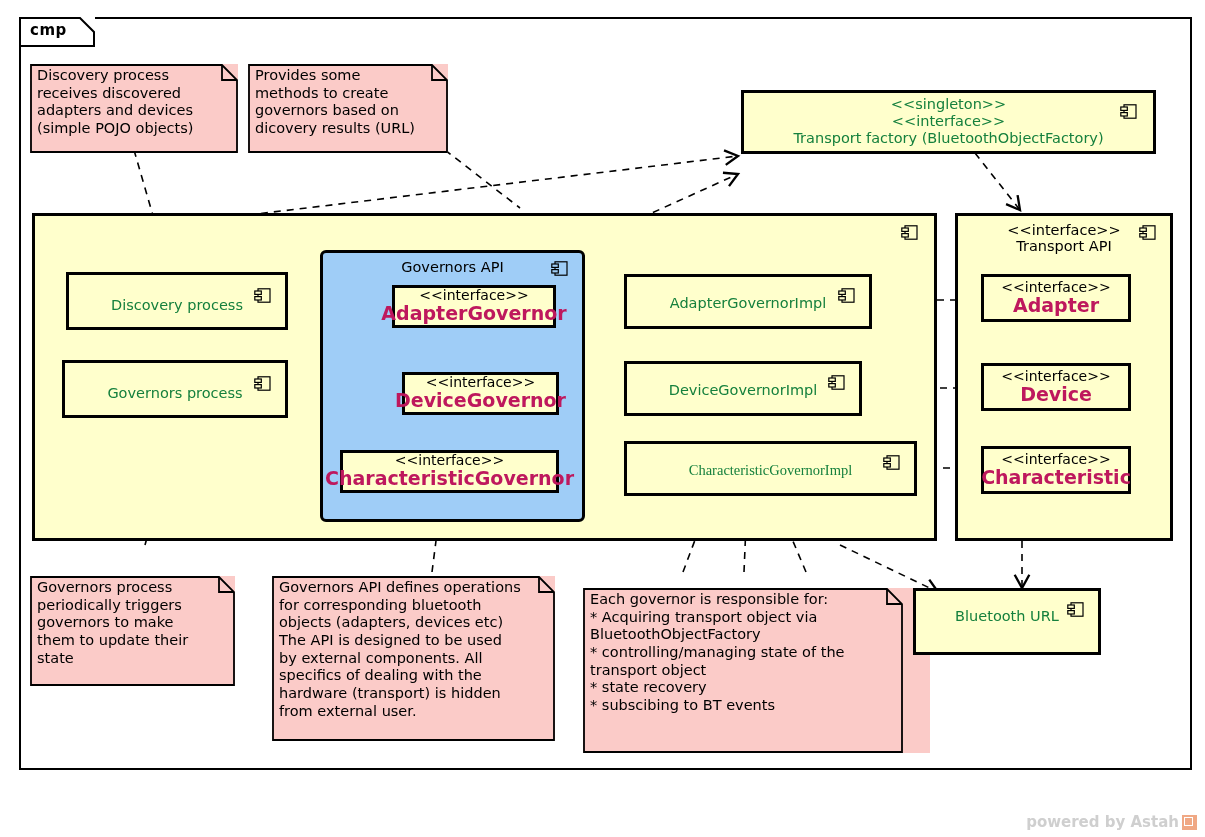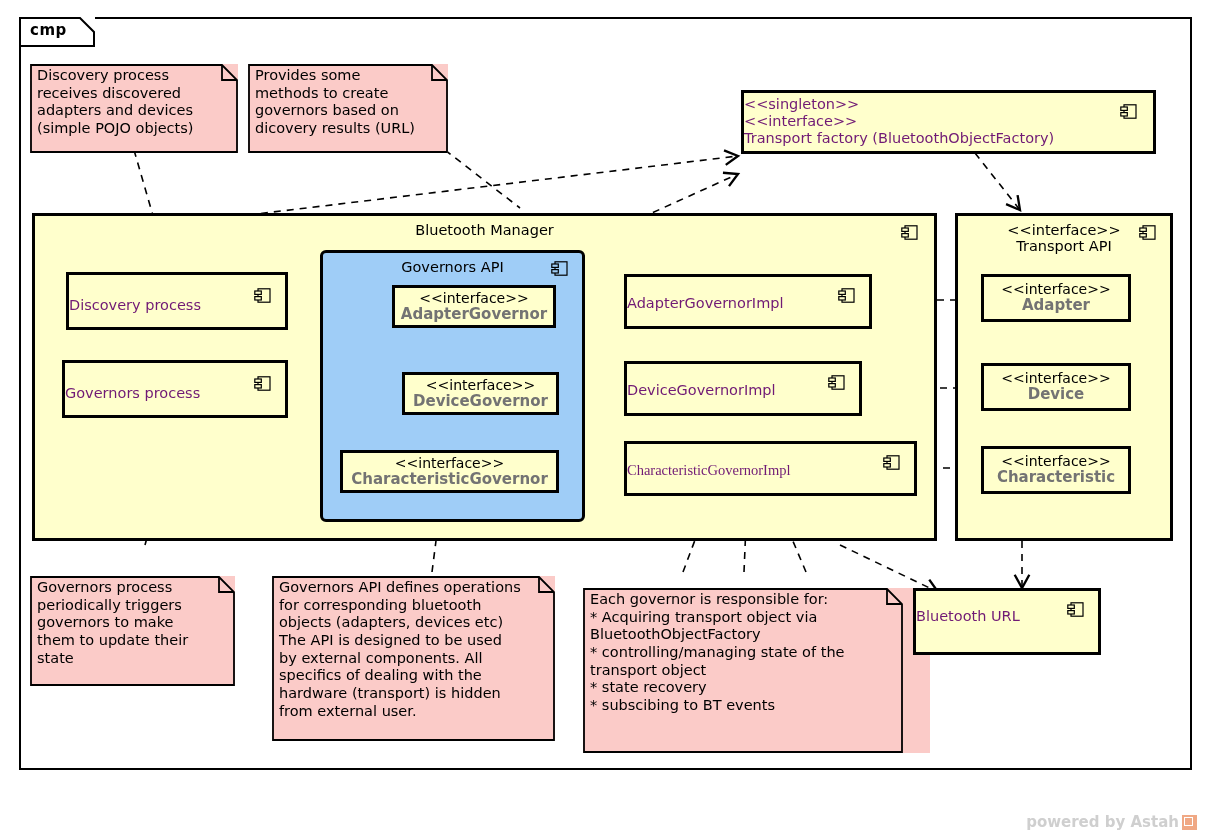--- a/index.html
+++ b/index.html
@@ -56,43 +56,44 @@
     top: 6px;
     text-align: center;
     font-size: 14.5px;
     color: #000;
   }
   .centered-label {
     position: absolute;
     left: 0; right: 0;
     top: 50%;
     transform: translateY(-50%);
+    text-align: center;
     font-size: 14.5px;
-    color: #701a75;
+    color: #15803d;
     line-height: 1.18;
   }
   .iface-box {
     position: absolute;
     box-sizing: border-box;
     background: #ffffcc;
     border: 3px solid #000;
     display: flex;
     flex-direction: column;
     align-items: center;
     justify-content: center;
   }
   .stereo {
     font-size: 14px;
     color: #000;
     line-height: 1.08;
   }
   .iface-name {
-    font-size: 15px;
+    font-size: 19px;
     font-weight: bold;
-    color: #737373;
+    color: #be185d;
     line-height: 1.12;
   }
   .blue {
     background: #9fcdf7;
     border-radius: 6px;
   }
 
   
   .comp-icon {
     position: absolute;
@@ -292,21 +293,20 @@
     <span class="comp-icon" style="right:16px; top:11px;">
       <svg width="17" height="15" viewBox="0 0 17 15">
         <rect x="4" y="0.8" width="12" height="13.4" fill="#ffffcc" stroke="#000" stroke-width="1.2"></rect>
         <rect x="0.8" y="3" width="6.5" height="3.4" fill="#ffffcc" stroke="#000" stroke-width="1.2"></rect>
         <rect x="0.8" y="8.6" width="6.5" height="3.4" fill="#ffffcc" stroke="#000" stroke-width="1.2"></rect>
       </svg>
     </span>
   </div>
 
   <div class="comp" style="left:32px; top:213px; width:905px; height:328px;">
-    <div class="container-title">Bluetooth Manager</div>
     <span class="comp-icon" style="right:16px; top:9px;">
       <svg width="17" height="15" viewBox="0 0 17 15">
         <rect x="4" y="0.8" width="12" height="13.4" fill="#ffffcc" stroke="#000" stroke-width="1.2"></rect>
         <rect x="0.8" y="3" width="6.5" height="3.4" fill="#ffffcc" stroke="#000" stroke-width="1.2"></rect>
         <rect x="0.8" y="8.6" width="6.5" height="3.4" fill="#ffffcc" stroke="#000" stroke-width="1.2"></rect>
       </svg>
     </span>
   </div>
 
   <div class="comp" style="left:66px; top:272px; width:222px; height:58px;">

